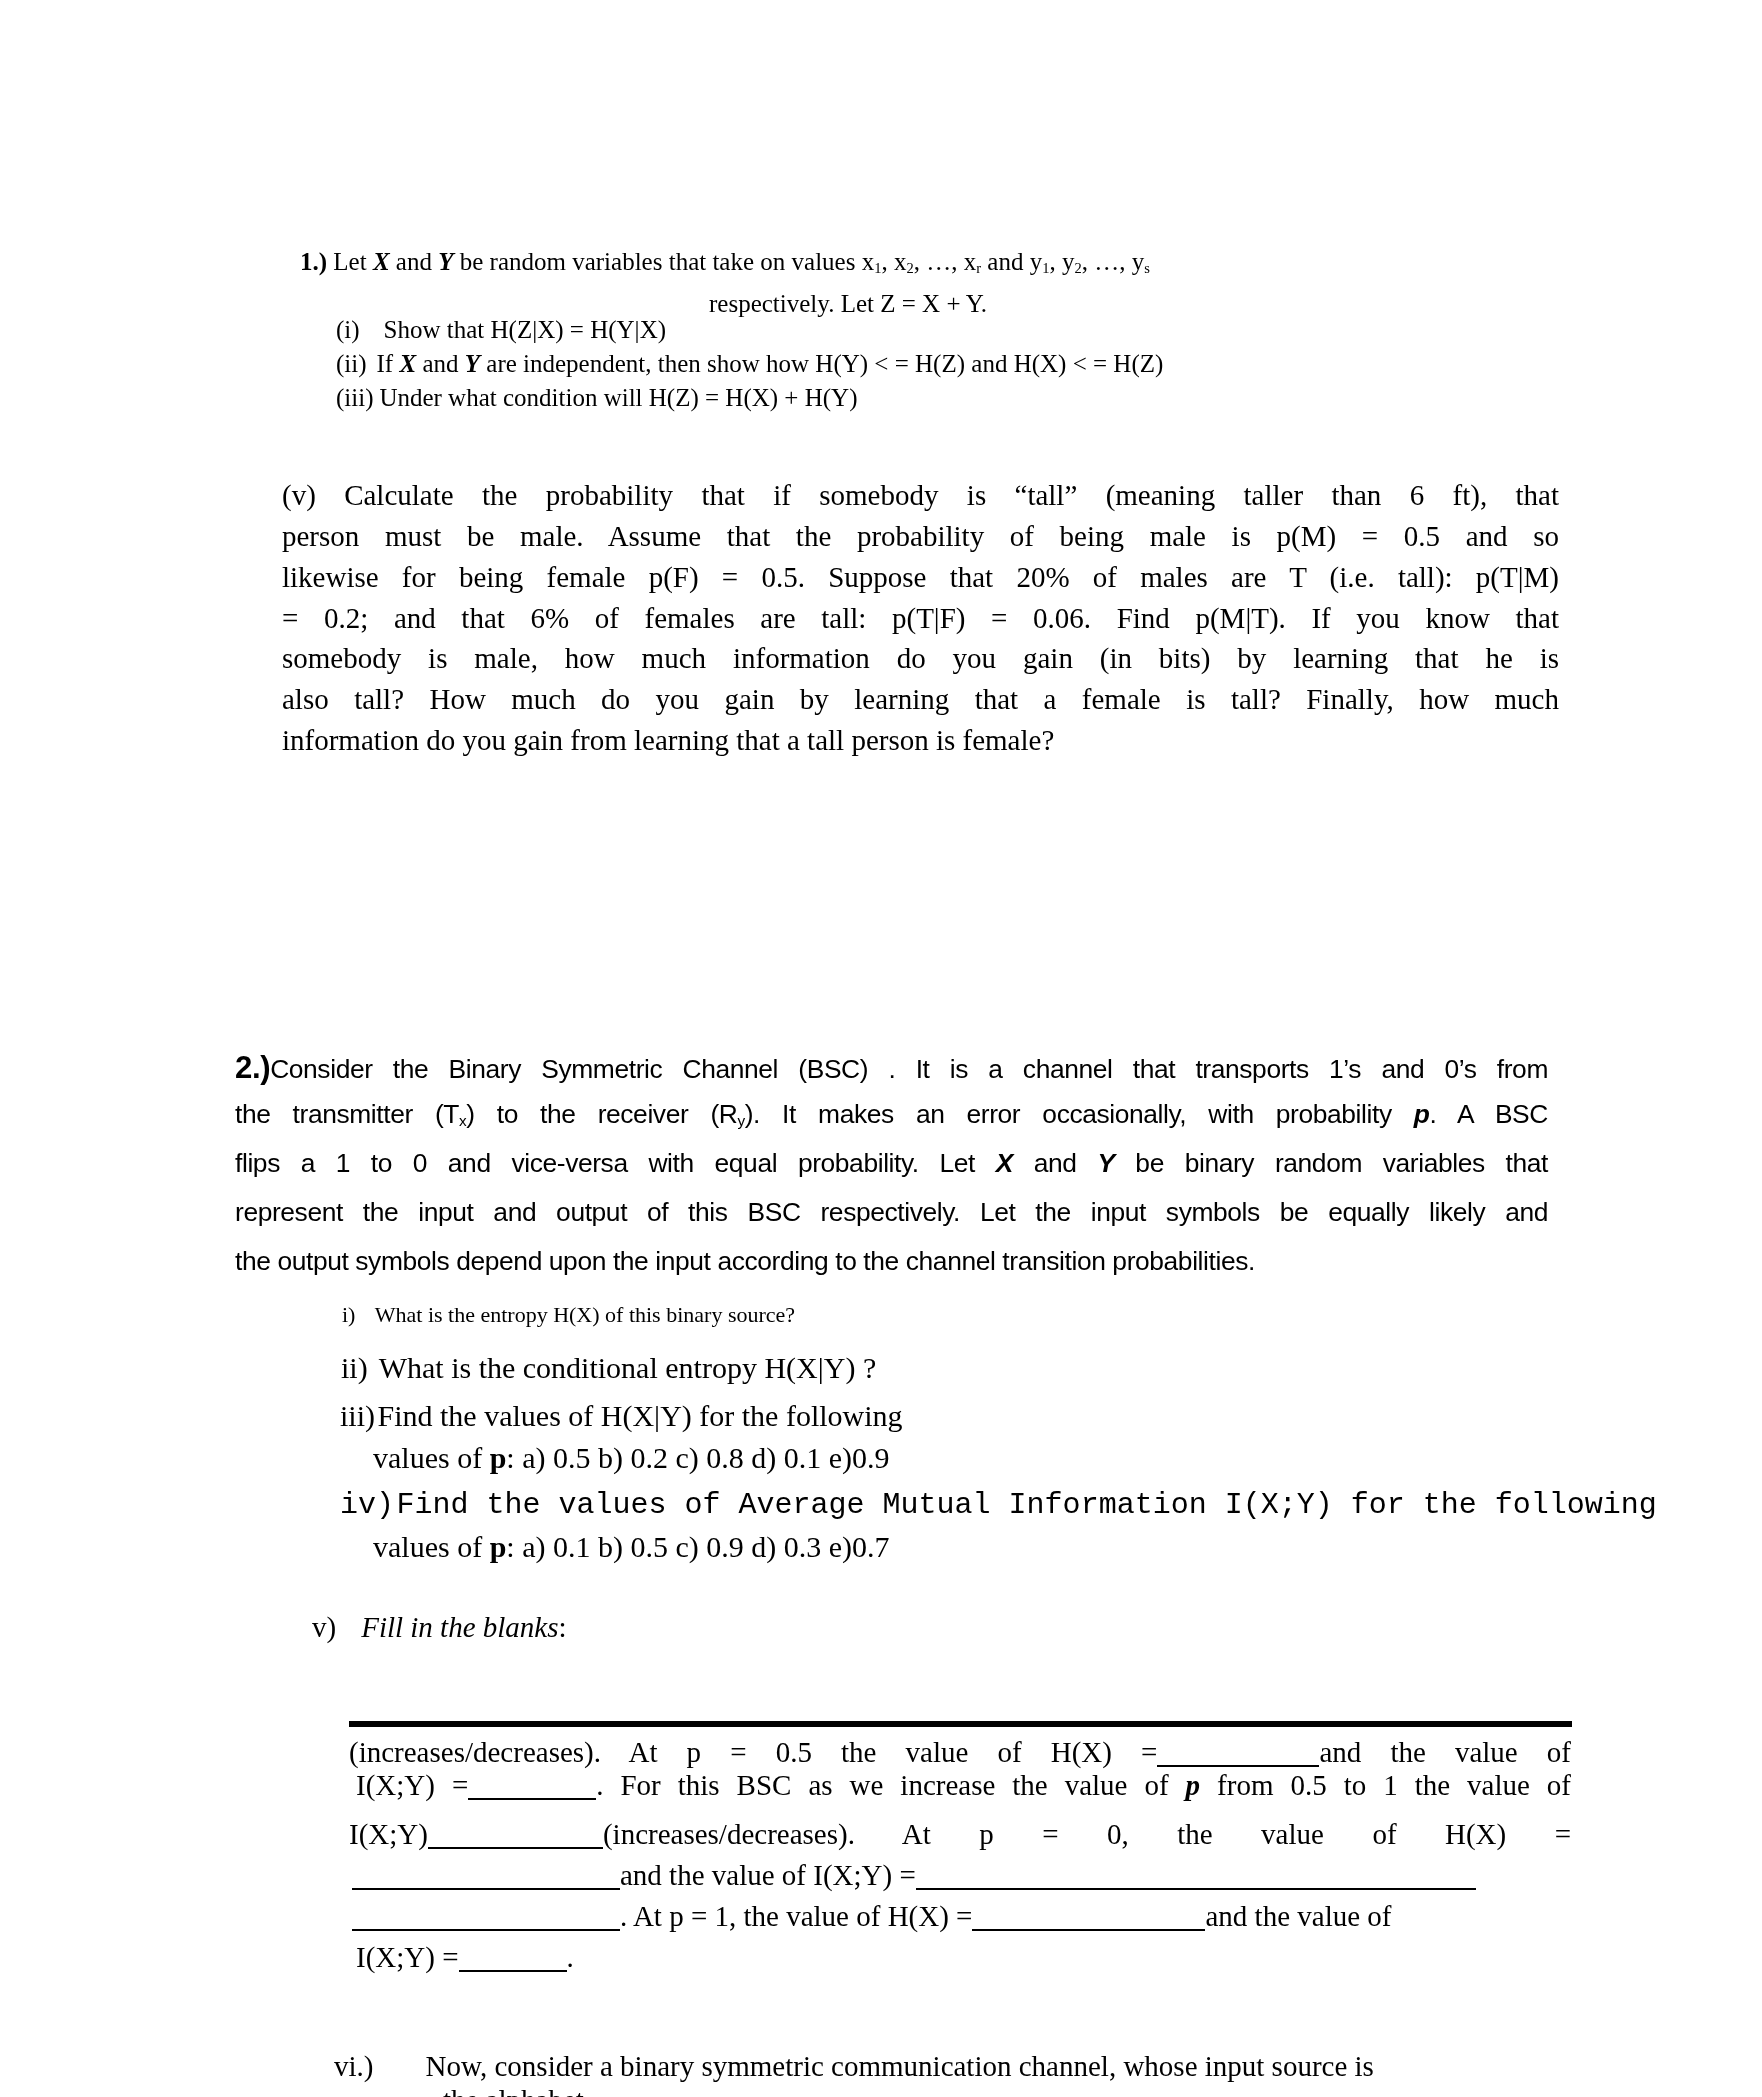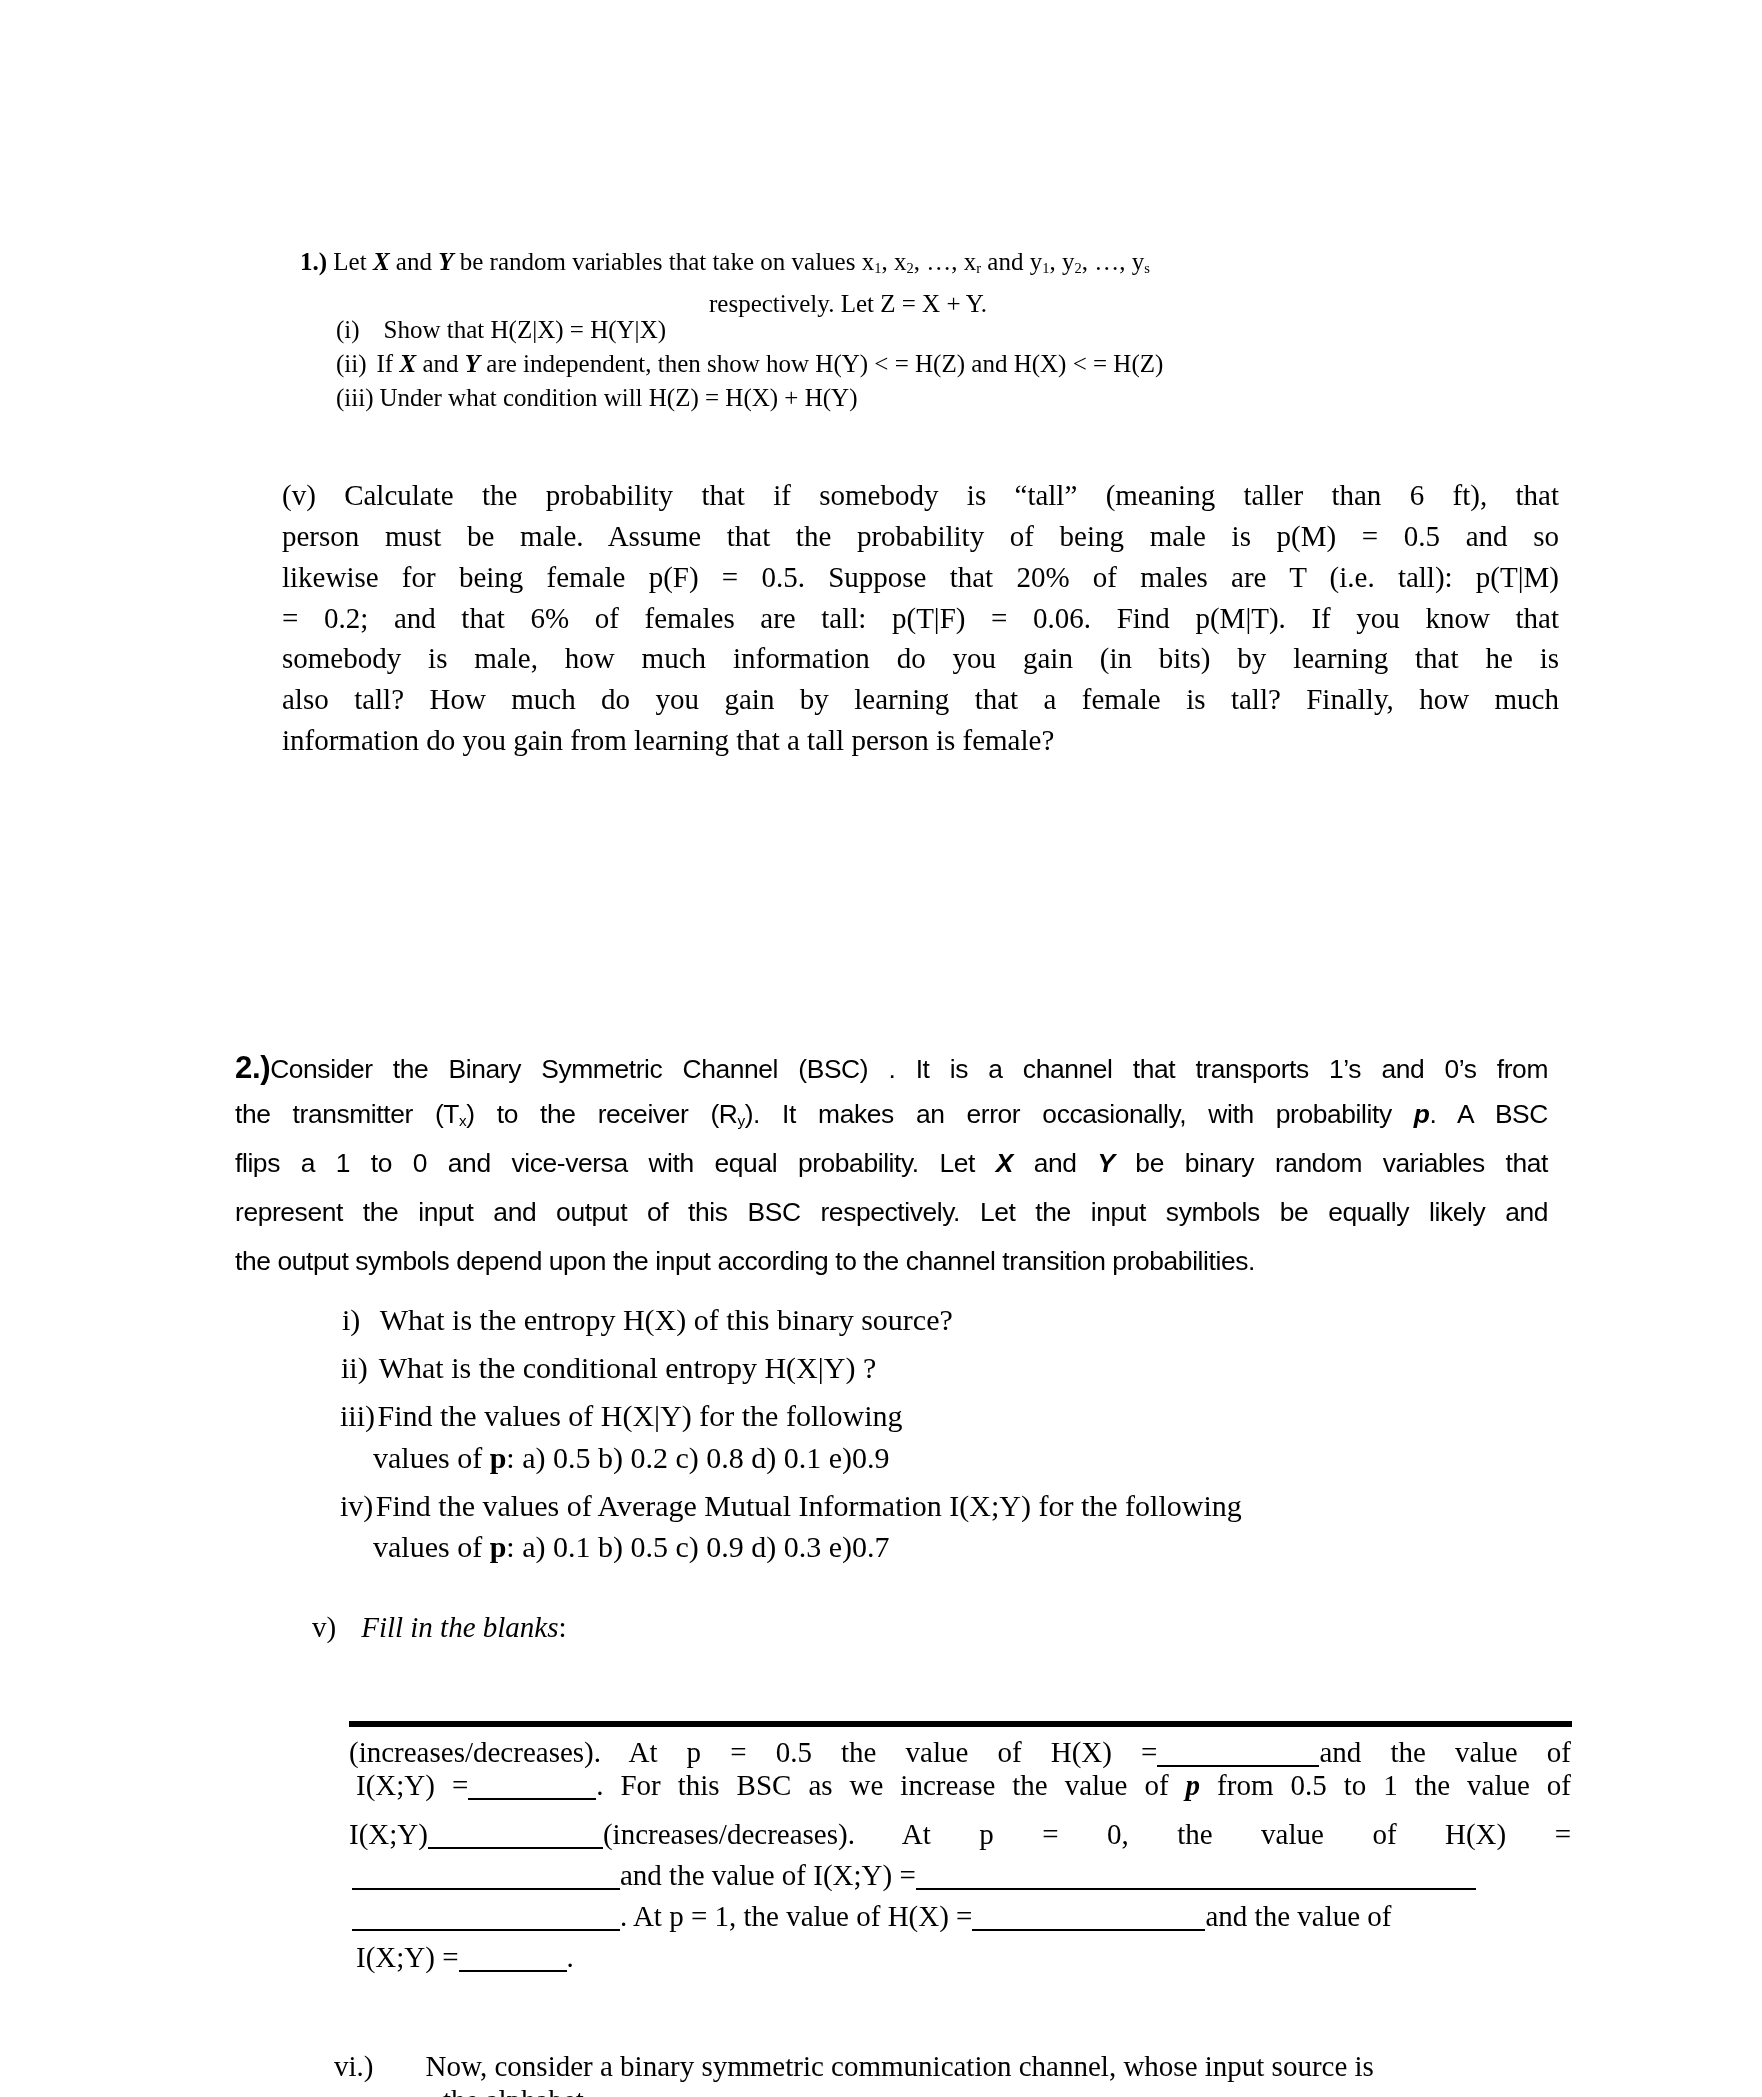--- a/index.html
+++ b/index.html
@@ -43,25 +43,25 @@
   <div class="ln just serifbody" style="top:642px;left:282px;width:1277px;"><span>somebody is male, how much information do you gain (in bits) by learning that he is</span></div>
   <div class="ln just serifbody" style="top:683px;left:282px;width:1277px;"><span>also tall? How much do you gain by learning that a female is tall? Finally, how much</span></div>
   <div class="ln serifbody" style="top:724px;left:282px;"><span>information do you gain from learning that a tall person is female?</span></div>
 
   <div class="ln sans just" style="top:1051px;left:235px;width:1313px;"><span class="b" style="font-size:118%;">2.)</span><span>Consider the Binary Symmetric Channel (BSC) . It is a channel that transports 1’s and 0’s from</span></div>
   <div class="ln sans just" style="top:1100px;left:235px;width:1313px;"><span>the transmitter (T</span><span class="sub">x</span><span>) to the receiver (R</span><span class="sub">y</span><span>). It makes an error occasionally, with probability </span><span class="bi">p</span><span>. A BSC</span></div>
   <div class="ln sans just" style="top:1149px;left:235px;width:1313px;"><span>flips a 1 to 0 and vice-versa with equal probability. Let </span><span class="bi">X</span><span> and </span><span class="bi">Y</span><span> be binary random variables that</span></div>
   <div class="ln sans just" style="top:1198px;left:235px;width:1313px;"><span>represent the input and output of this BSC respectively. Let the input symbols be equally likely and</span></div>
   <div class="ln sans" style="top:1247px;left:235px;"><span>the output symbols depend upon the input according to the channel transition probabilities.</span></div>
 
-  <div class="ln" style="top:1303px;left:342px;font-size:30px;"><span>i)</span><span class="sp" style="width:19.3px;"></span><span>What is the entropy H(X) of this binary source?</span></div>
+  <div class="ln" style="top:1303px;left:342px;font-size:22px;"><span>i)</span><span class="sp" style="width:19.3px;"></span><span>What is the entropy H(X) of this binary source?</span></div>
   <div class="ln" style="top:1351px;left:341px;font-size:30px;text-align:right;"><span>ii)</span><span class="sp" style="width:11px;"></span><span>What is the conditional entropy H(X|Y) ?</span></div>
   <div class="ln" style="top:1399px;left:340px;font-size:30px;"><span>iii)</span><span class="sp" style="width:2.5px;"></span><span>Find the values of H(X|Y) for the following</span></div>
   <div class="ln" style="top:1441px;left:373px;font-size:30px;"><span>values of </span><span class="b">p</span><span>: a) 0.5 b) 0.2 c) 0.8 d) 0.1 e)0.9</span></div>
-  <div class="ln" style="top:1489px;left:340px;font-size:30px;"><span>iv)</span><span class="sp" style="width:2.5px;"></span><span>Find the values of Average Mutual Information I(X;Y) for the following</span></div>
+  <div class="ln" style="top:1489px;left:340px;font-size:30px;font-family:Liberation Mono, monospace;"><span>iv)</span><span class="sp" style="width:2.5px;"></span><span>Find the values of Average Mutual Information I(X;Y) for the following</span></div>
   <div class="ln" style="top:1530px;left:373px;font-size:30px;"><span>values of </span><span class="b">p</span><span>: a) 0.1 b) 0.5 c) 0.9 d) 0.3 e)0.7</span></div>
 
   <div class="ln vfill" style="top:1611px;left:312px;"><span>v)</span><span class="sp" style="width:25px;"></span><span class="i">Fill in the blanks</span><span>:</span></div>
 
   <div class="rule" style="top:1721px;left:349px;width:1223px;height:5.5px;"></div>
 
   <div class="ln vfill just" style="top:1736px;left:349px;width:1222px;"><span>(increases/decreases). At p = 0.5 the value of H(X) =</span><span class="blank" style="width:162px;"></span><span>and the value of</span></div>
   <div class="ln vfill just" style="top:1769px;left:356px;width:1215px;"><span>I(X;Y) =</span><span class="blank" style="width:128px;"></span><span>. For this BSC as we increase the value of </span><span class="bi">p</span><span> from 0.5 to 1 the value of</span></div>
   <div class="ln vfill just" style="top:1818px;left:349px;width:1222px;"><span>I(X;Y)</span><span class="blank" style="width:175px;"></span><span>(increases/decreases).</span> <span>At p = 0, the value of H(X) =</span></div>
   <div class="ln vfill" style="top:1859px;left:352px;"><span class="blank" style="width:268px;"></span><span>and the value of I(X;Y) =</span><span class="blank" style="width:560px;"></span></div>

